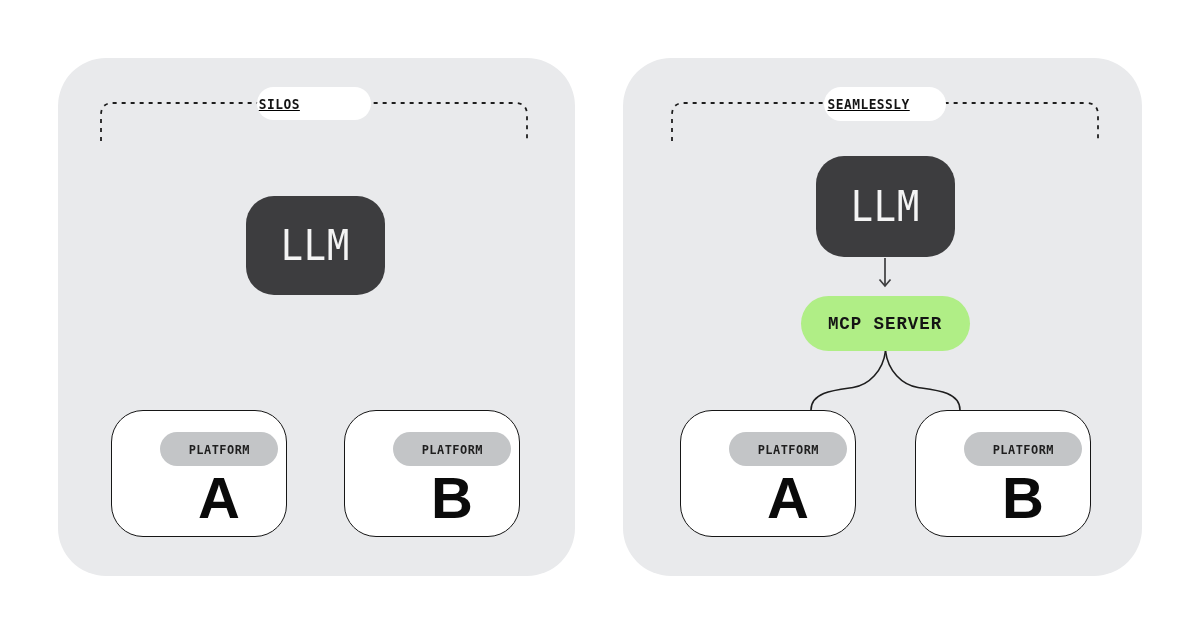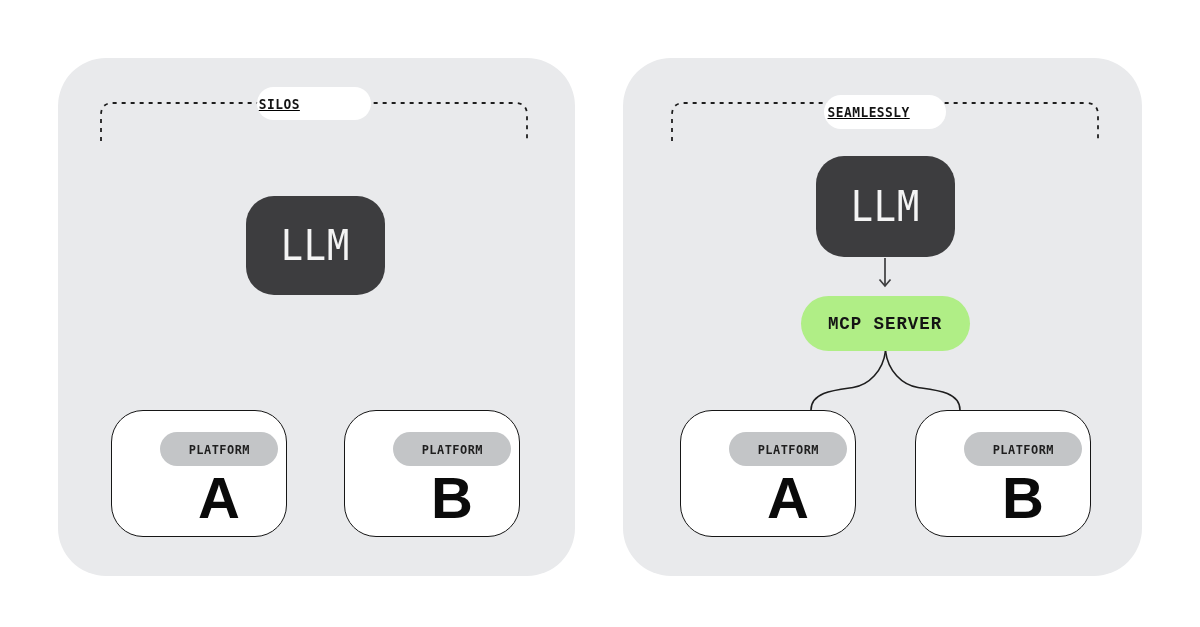--- a/index.html
+++ b/index.html
@@ -113,21 +113,21 @@
       <g>
         <path class="arrowline" d="M262,200 V227"></path>
         <path class="arrowline" d="M256.5,221.5 L262,228 L267.5,221.5"></path>
       </g>
       <g>
         <path class="solidline" d="M262.5,293 C260,313 246,327 230,329.5 C212,332 188,334 188,352"></path>
         <path class="solidline" d="M262.5,293 C265,313 279,327 295,329.5 C313,332 337,334 337,352"></path>
       </g>
     </svg>
 
-    <div class="bracket-pill" style="left:201px;top:37px;width:122px;height:34px;">
+    <div class="bracket-pill" style="left:201px;top:29px;width:122px;height:34px;">
       <span class="lbl">SEAMLESSLY</span>
     </div>
 
     <div class="llm-box" style="left:193px;top:98px;width:139px;height:101px;">
       <span class="llm-text">LLM</span>
     </div>
 
     <div class="mcp-pill" style="left:178px;top:238px;width:169px;height:55px;font-family:Liberation Mono, monospace;">
       <span class="mcp-text">MCP SERVER</span>
     </div>

